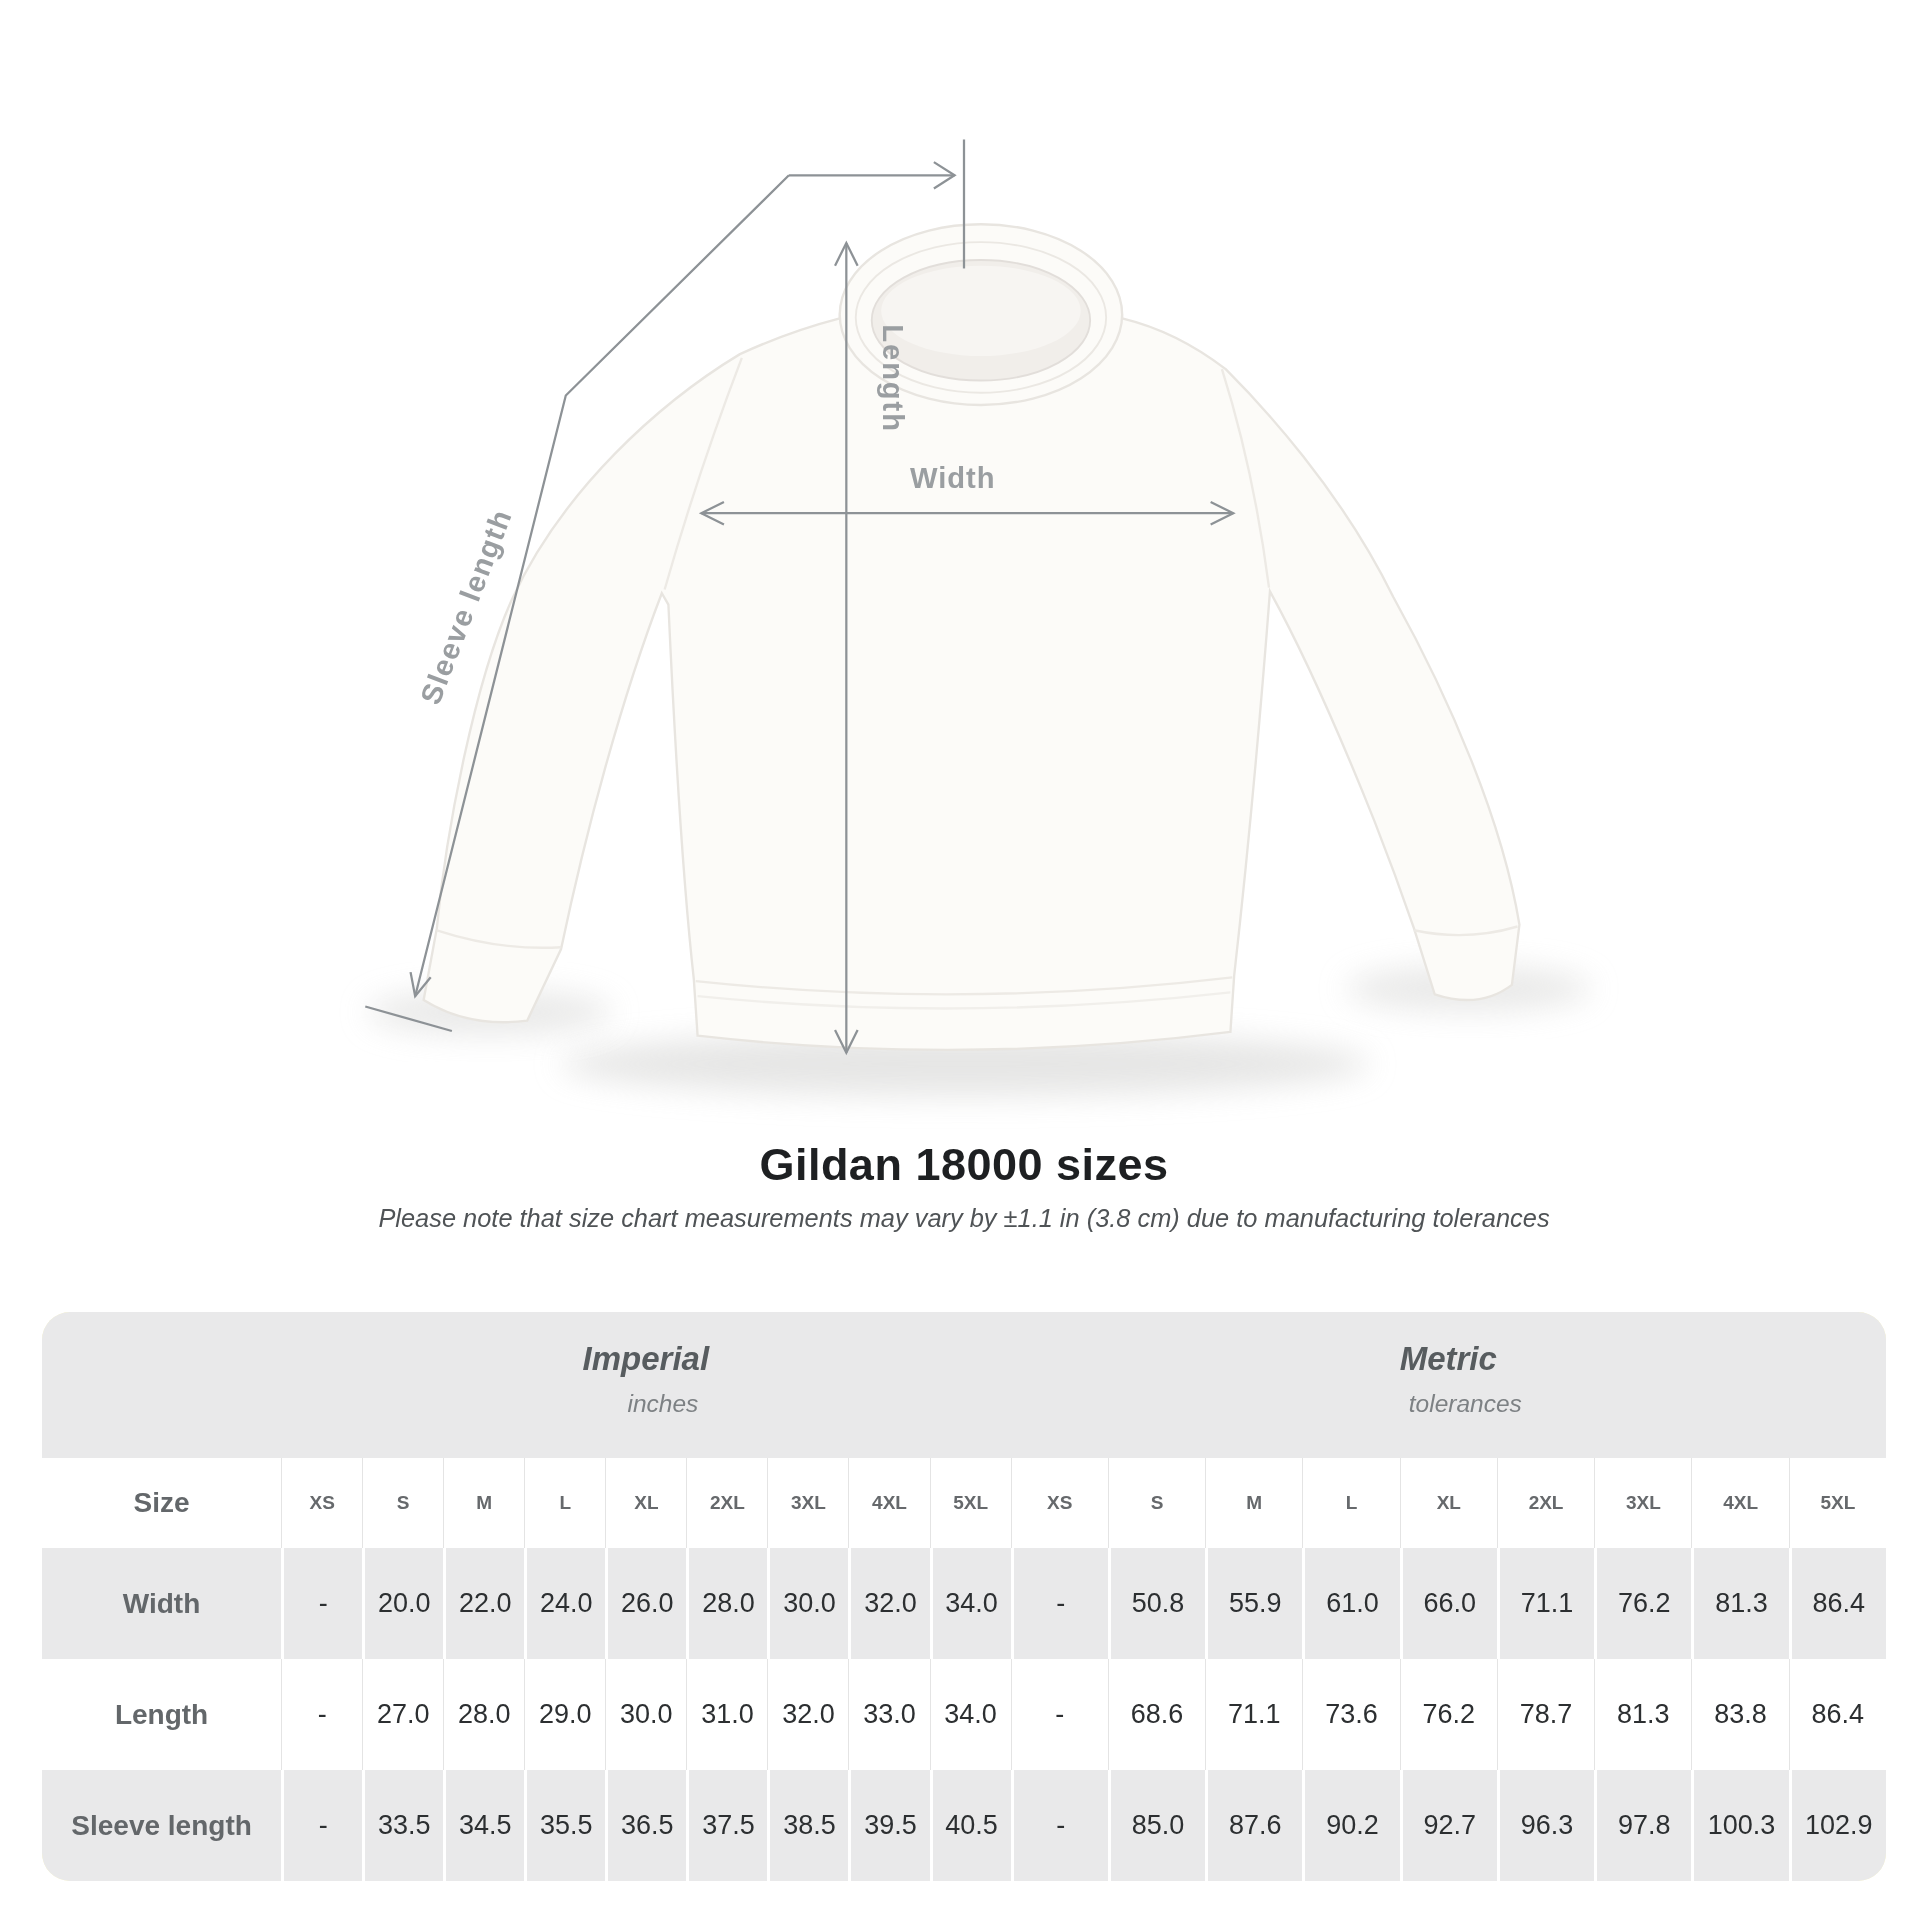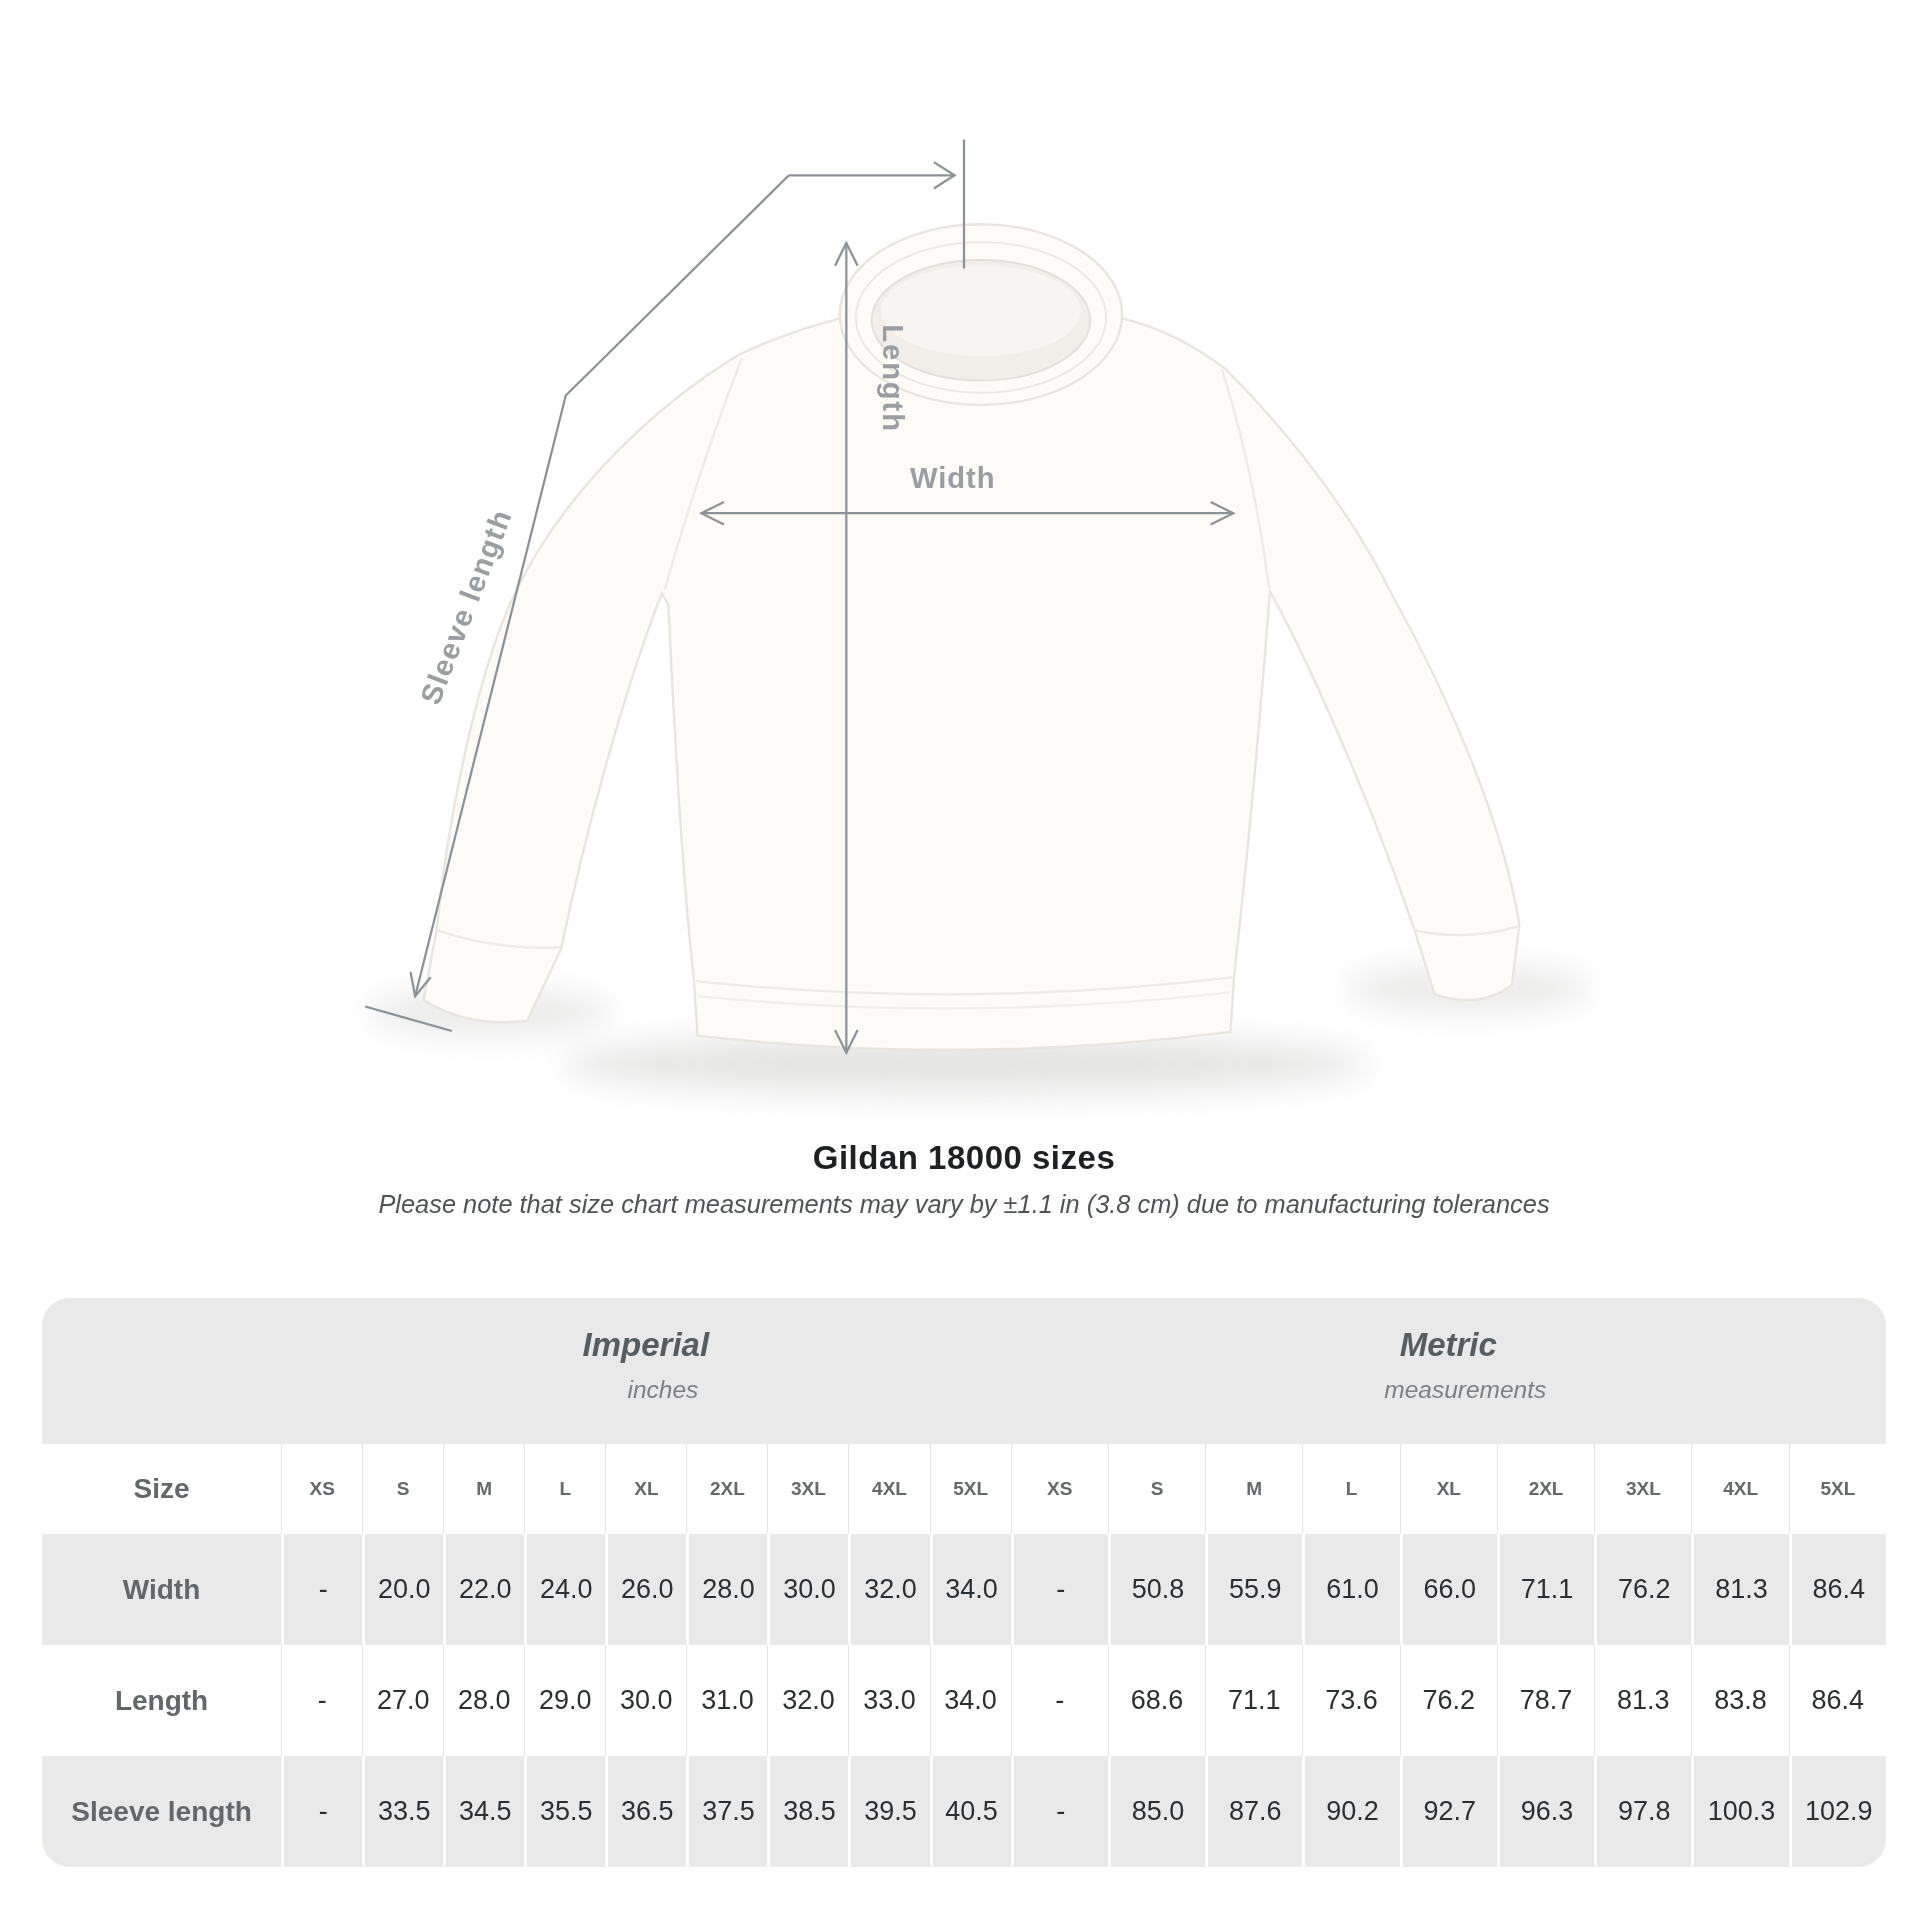--- a/index.html
+++ b/index.html
@@ -6,21 +6,21 @@
   body{
     width:1928px;height:1928px;overflow:hidden;background:#ffffff;
     font-family:"Liberation Sans", sans-serif;
     -webkit-font-smoothing:antialiased;
   }
   .stage{width:1928px;height:1928px;position:relative;background:#fff;}
   .diagram-svg{display:block;width:1928px;height:1130px;}
 
   .title{
     margin-top:9.4px;text-align:center;
-    font-size:33px;font-weight:bold;color:#1e2022;letter-spacing:0.5px;
+    font-size:45px;font-weight:bold;color:#1e2022;letter-spacing:0.5px;
   }
   .subtitle{
     margin-top:13px;text-align:center;
     font-size:25.4px;font-style:italic;color:#4f5356;
   }
 
   .table-wrap{
     margin:79px 42px 0 42px;width:1844px;
     border-radius:28px;overflow:hidden;background:#fef9c3;
     display:grid;
@@ -143,21 +143,21 @@
   <div class="table-wrap">
 
     <div class="trow">
       <div class="cell hdr"></div>
       <div class="cell hdr group">
         <div class="group-name">Imperial</div>
         <div class="group-unit">inches</div>
       </div>
       <div class="cell hdr group">
         <div class="group-name">Metric</div>
-        <div class="group-unit">measurements</div>
+        <div class="group-unit">tolerances</div>
       </div>
     </div>
 
     <div class="trow row-white" id="size-header-row">
       <div class="cell rlabel">Size</div>
     <div class="cell size-cell">XS</div><div class="cell size-cell">S</div><div class="cell size-cell">M</div><div class="cell size-cell">L</div><div class="cell size-cell">XL</div><div class="cell size-cell">2XL</div><div class="cell size-cell">3XL</div><div class="cell size-cell">4XL</div><div class="cell size-cell">5XL</div><div class="cell size-cell">XS</div><div class="cell size-cell">S</div><div class="cell size-cell">M</div><div class="cell size-cell">L</div><div class="cell size-cell">XL</div><div class="cell size-cell">2XL</div><div class="cell size-cell">3XL</div><div class="cell size-cell">4XL</div><div class="cell size-cell">5XL</div></div>
 
     <div class="trow row-gray">
       <div class="cell rlabel">Width</div>
     <div class="cell val-cell">-</div><div class="cell val-cell">20.0</div><div class="cell val-cell">22.0</div><div class="cell val-cell">24.0</div><div class="cell val-cell">26.0</div><div class="cell val-cell">28.0</div><div class="cell val-cell">30.0</div><div class="cell val-cell">32.0</div><div class="cell val-cell">34.0</div><div class="cell val-cell">-</div><div class="cell val-cell">50.8</div><div class="cell val-cell">55.9</div><div class="cell val-cell">61.0</div><div class="cell val-cell">66.0</div><div class="cell val-cell">71.1</div><div class="cell val-cell">76.2</div><div class="cell val-cell">81.3</div><div class="cell val-cell">86.4</div></div>

